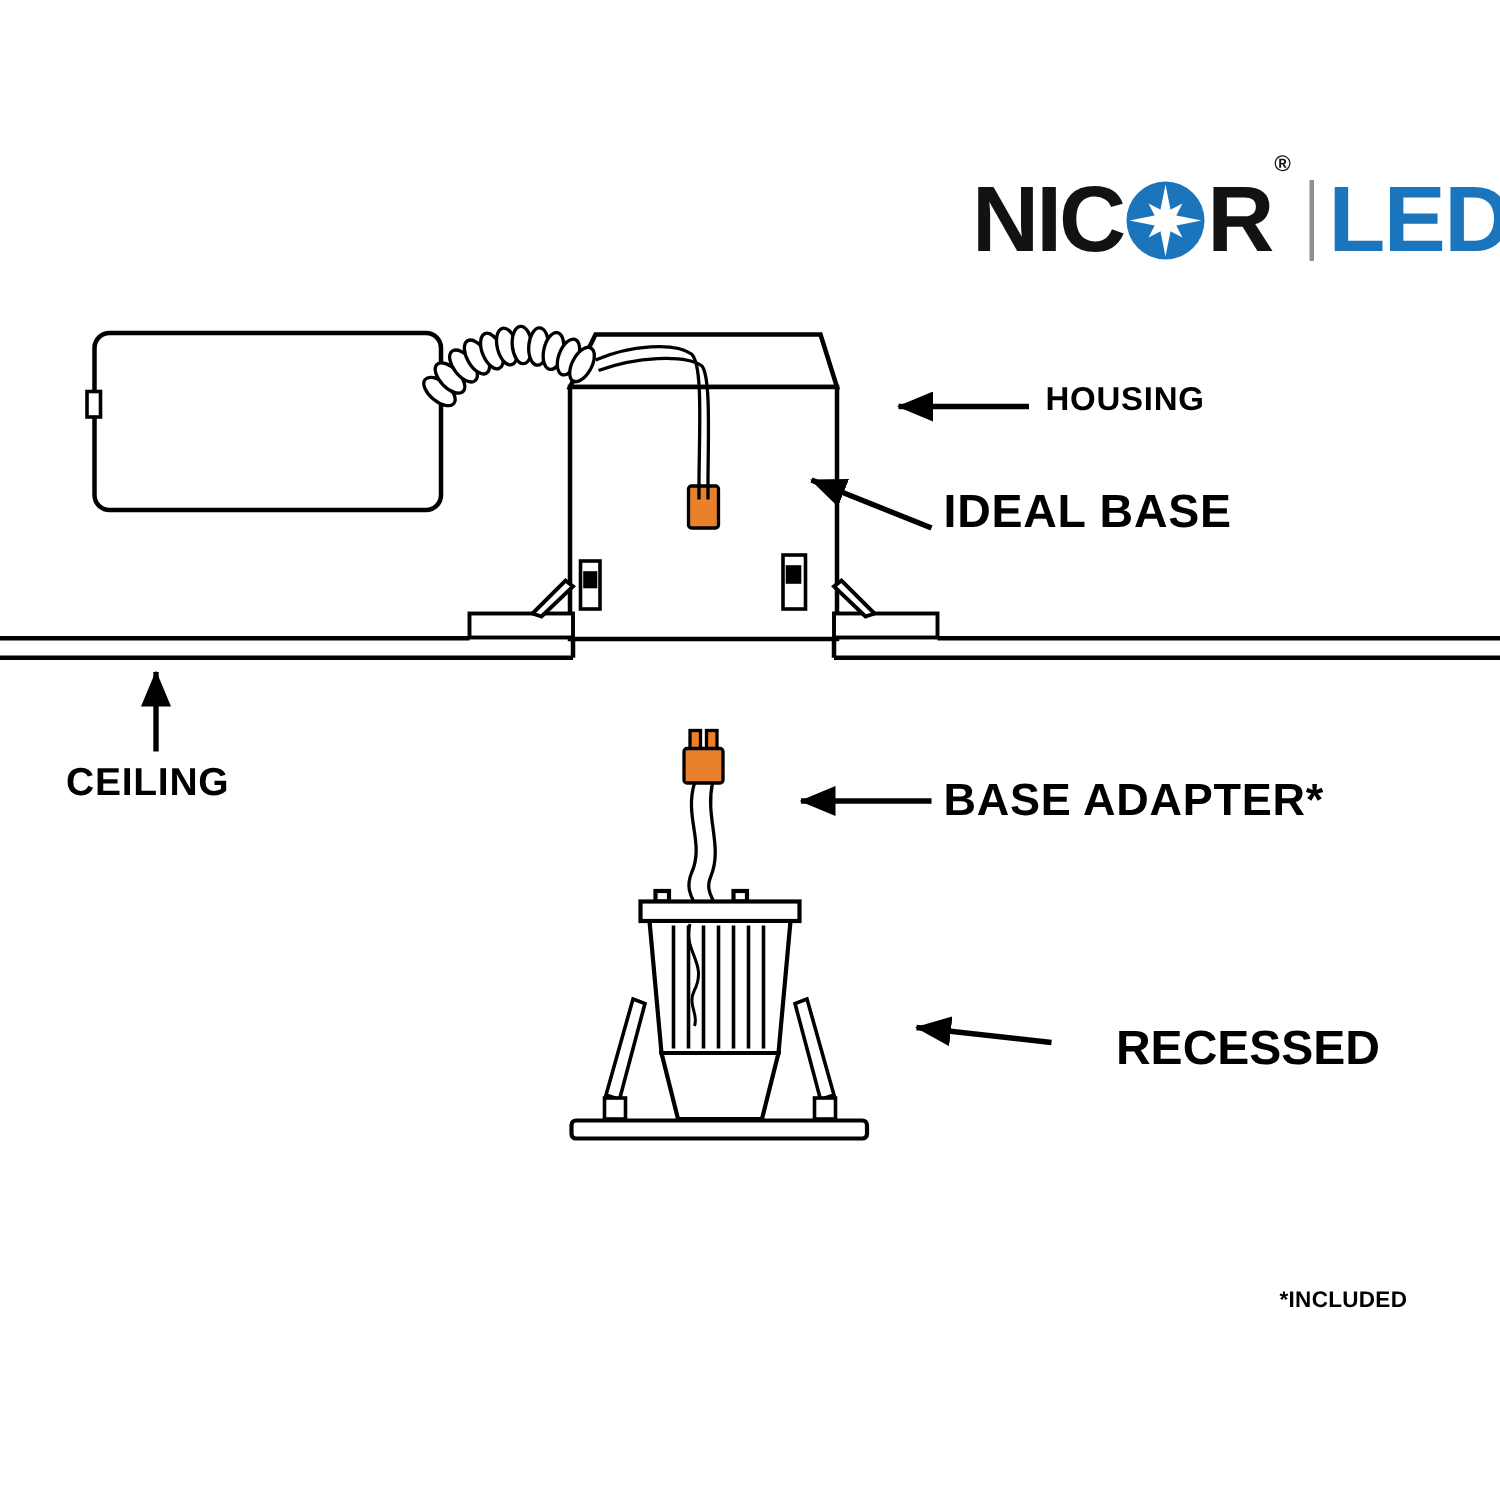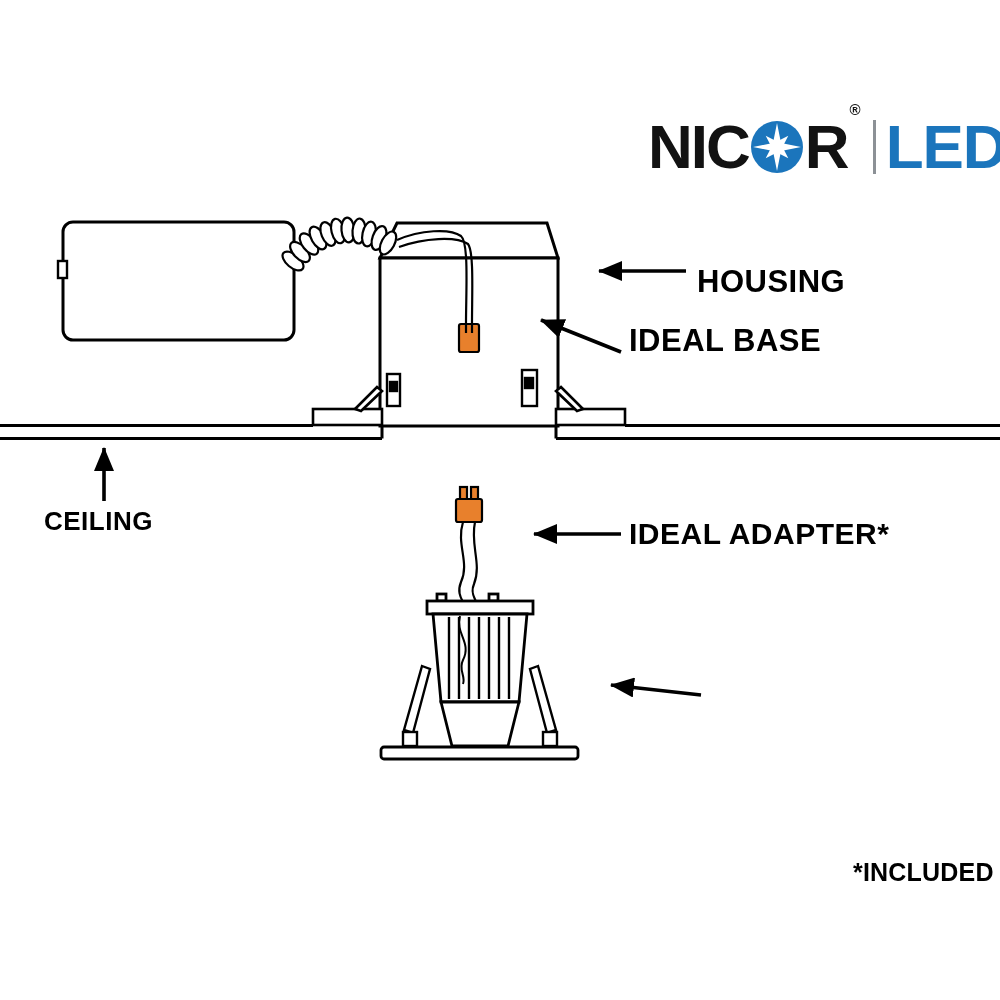--- a/index.html
+++ b/index.html
@@ -126,32 +126,33 @@
 
   <g stroke="#000" stroke-width="3.6">
     <line x1="686" y1="271" x2="599" y2="271" marker-end="url(#ah)"></line>
     <line x1="621" y1="352" x2="541" y2="320" marker-end="url(#ah)"></line>
     <line x1="104" y1="501" x2="104" y2="448" marker-end="url(#ah)"></line>
     <line x1="621" y1="534" x2="534" y2="534" marker-end="url(#ah)"></line>
     <line x1="701" y1="695" x2="611" y2="685" marker-end="url(#ah)"></line>
   </g>
 </svg>
 
-<div class="label" style="left:697px;top:264px;font-size:31px">HOUSING</div>
+<div class="label" style="left:697px;top:253px;font-size:22px">HOUSING</div>
 
 <div class="label" style="left:629px;top:323px;font-size:31px">IDEAL BASE</div>
 
 <div class="label" style="left:44px;top:506px;font-size:26px">CEILING</div>
 
-<div class="label" style="left:629px;top:517px;font-size:30px">IDEAL ADAPTER*</div>
+<div class="label" style="left:629px;top:517px;font-size:30px">BASE ADAPTER*</div>
 
 <div class="label-block" style="left:699px;top:679px;width:266px;font-size:32px;line-height:39px">
+  <div>RECESSED</div>
 </div>
 
-<div class="label" style="left:853px;top:858px;font-size:25px;letter-spacing:0.2px">*INCLUDED</div>
+<div class="label" style="left:853px;top:858px;font-size:15px;letter-spacing:0.2px">*INCLUDED</div>
 
 <div class="logo" style="left:648px;top:120px">
   <span class="word">NIC</span>
   <svg class="star-svg" width="54" height="54" viewBox="0 0 54 54">
     <circle cx="27" cy="27" r="26" fill="#1b75bc"></circle>
     <path d="M27,3 L31,23 L51,27 L31,31 L27,51 L23,31 L3,27 L23,23 Z" fill="#fff"></path>
     <path d="M38.3,15.7 L32.5,27 L38.3,38.3 L27,32.5 L15.7,38.3 L21.5,27 L15.7,15.7 L27,21.5 Z" fill="#fff"></path>
   </svg>
   <span class="word">R</span>
   <span class="reg">®</span>

